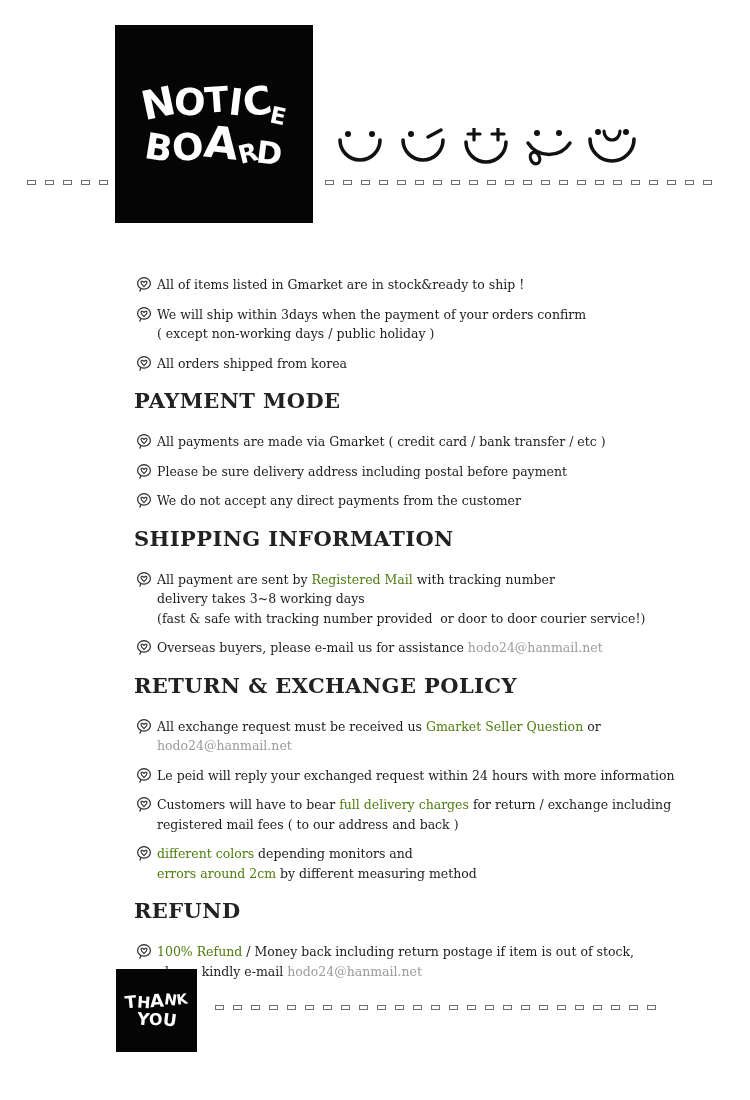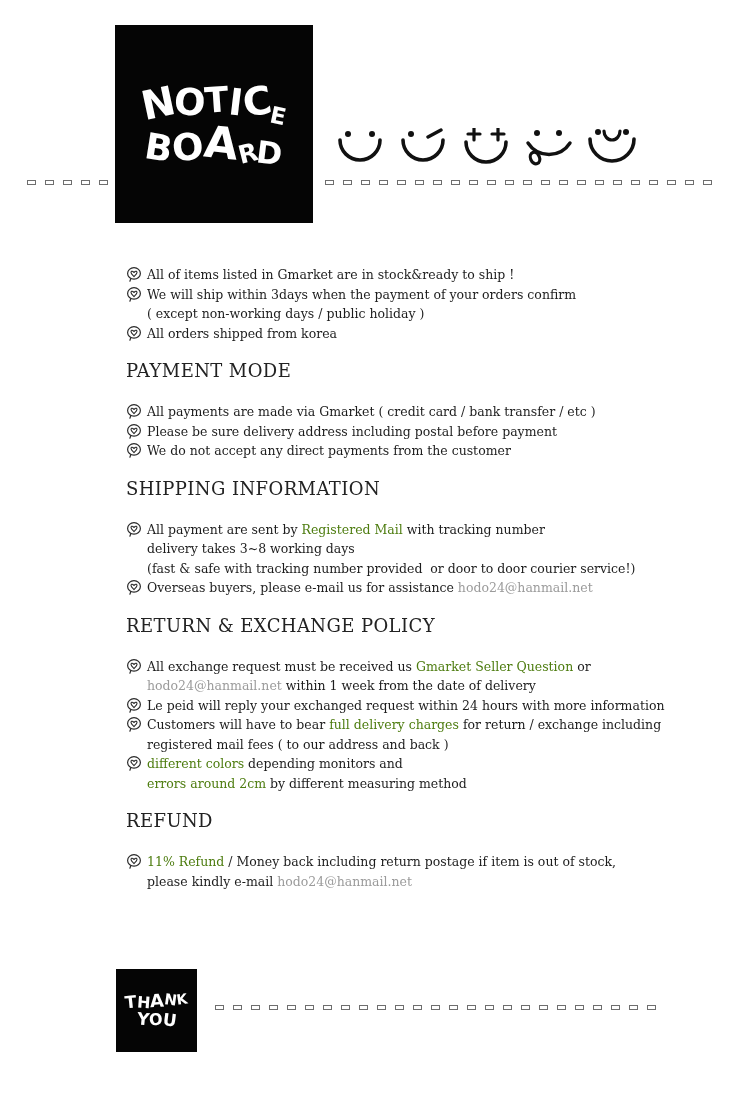--- a/index.html
+++ b/index.html
@@ -28,24 +28,24 @@
   .smileys svg{display:block;}
 
   .dash-row{position:absolute;display:flex;gap:9px;}
   .dash{width:9px;height:5px;border:1.5px solid #6e6e6e;box-sizing:border-box;background:#ffffff;}
   .dashes-top-left{left:27px;top:180px;}
   .dashes-top-right{left:325px;top:180px;}
   .dashes-bottom{left:215px;top:1005px;}
 
   
   .content{position:absolute;left:126px;top:265px;width:610px;}
-  .sec-heading{font-size:18px;font-weight:normal;letter-spacing:0.4px;color:#222222;
-               margin:18px 0 21px 0;line-height:20px;}
+  .sec-heading{font-size:21px;font-weight:bold;letter-spacing:0.4px;color:#222222;
+               margin:18px 0 21px 8px;line-height:20px;}
   .section:first-child .sec-heading{display:none;}
-  .item{margin:0;text-align:right;}
+  .item{margin:10px;text-align:right;}
   .line{display:flex;align-items:flex-start;line-height:19.5px;font-size:12.5px;white-space:pre;}
   .line .bullet{flex:0 0 auto;margin:2px 5px 0 0;}
   .line.cont{padding-left:21px;}
   .run-green{color:#4d7c0f;}
   .run-link{color:#9b9b9b;text-decoration-color:#9b9b9b;cursor:pointer;}
 
   
   .thanks-box{position:absolute;left:116px;top:969px;width:81px;height:83px;background:#050505;
               display:flex;flex-direction:column;align-items:center;justify-content:center;}
   .ty1 span:nth-child(1){font-size:17px;transform:rotate(-6deg);}
@@ -211,21 +211,21 @@
         </div>
       </div>
       <div class="section">
         <div class="sec-heading">RETURN &amp; EXCHANGE POLICY</div>
         <div class="item">
           <div class="line"><svg class="bullet" width="16" height="16" viewBox="0 0 16 16">
     <ellipse cx="8" cy="6.4" rx="6.4" ry="5.7" fill="none" stroke="#2a2a2a" stroke-width="1.2"></ellipse>
     <path d="M8 9.6 C6.2 7.9 5 6.9 5 5.5 C5 4.4 6 3.9 6.9 4.5 C7.5 4.9 8 5.5 8 5.5 C8 5.5 8.5 4.9 9.1 4.5 C10 3.9 11 4.4 11 5.5 C11 6.9 9.8 7.9 8 9.6 Z" fill="none" stroke="#2a2a2a" stroke-width="1.1" stroke-linejoin="round"></path>
     <path d="M4.8 11.6 L3.9 14.2" fill="none" stroke="#2a2a2a" stroke-width="1.2" stroke-linecap="round"></path>
   </svg><span class="run-plain">All exchange request must be received us </span><span class="run-green">Gmarket Seller Question</span><span class="run-plain"> or</span></div>
-          <div class="line cont"><span class="run-link">hodo24@hanmail.net </span><span class="run-plain">within 1 week from the date of delivery</span></div>
+          <div class="line cont"><span class="run-link">hodo24@hanmail.net </span></div>
         </div>
         <div class="item">
           <div class="line"><svg class="bullet" width="16" height="16" viewBox="0 0 16 16">
     <ellipse cx="8" cy="6.4" rx="6.4" ry="5.7" fill="none" stroke="#2a2a2a" stroke-width="1.2"></ellipse>
     <path d="M8 9.6 C6.2 7.9 5 6.9 5 5.5 C5 4.4 6 3.9 6.9 4.5 C7.5 4.9 8 5.5 8 5.5 C8 5.5 8.5 4.9 9.1 4.5 C10 3.9 11 4.4 11 5.5 C11 6.9 9.8 7.9 8 9.6 Z" fill="none" stroke="#2a2a2a" stroke-width="1.1" stroke-linejoin="round"></path>
     <path d="M4.8 11.6 L3.9 14.2" fill="none" stroke="#2a2a2a" stroke-width="1.2" stroke-linecap="round"></path>
   </svg><span class="run-plain">Le peid will reply your exchanged request within 24 hours with more information</span></div>
         </div>
         <div class="item">
           <div class="line"><svg class="bullet" width="16" height="16" viewBox="0 0 16 16">
@@ -244,21 +244,21 @@
           <div class="line cont"><span class="run-green">errors around 2cm</span><span class="run-plain"> by different measuring method</span></div>
         </div>
       </div>
       <div class="section">
         <div class="sec-heading">REFUND</div>
         <div class="item">
           <div class="line"><svg class="bullet" width="16" height="16" viewBox="0 0 16 16">
     <ellipse cx="8" cy="6.4" rx="6.4" ry="5.7" fill="none" stroke="#2a2a2a" stroke-width="1.2"></ellipse>
     <path d="M8 9.6 C6.2 7.9 5 6.9 5 5.5 C5 4.4 6 3.9 6.9 4.5 C7.5 4.9 8 5.5 8 5.5 C8 5.5 8.5 4.9 9.1 4.5 C10 3.9 11 4.4 11 5.5 C11 6.9 9.8 7.9 8 9.6 Z" fill="none" stroke="#2a2a2a" stroke-width="1.1" stroke-linejoin="round"></path>
     <path d="M4.8 11.6 L3.9 14.2" fill="none" stroke="#2a2a2a" stroke-width="1.2" stroke-linecap="round"></path>
-  </svg><span class="run-green">11% Refund</span><span class="run-plain"> / Money back including return postage if item is out of stock,</span></div>
+  </svg><span class="run-green">100% Refund</span><span class="run-plain"> / Money back including return postage if item is out of stock,</span></div>
           <div class="line cont"><span class="run-plain">please kindly e-mail </span><span class="run-link">hodo24@hanmail.net</span></div>
         </div>
       </div>
     </div>
 
   <div class="thanks-box">
     <div class="hand-line ty1">
         <span>T</span>
         <span>H</span>
         <span>A</span>

